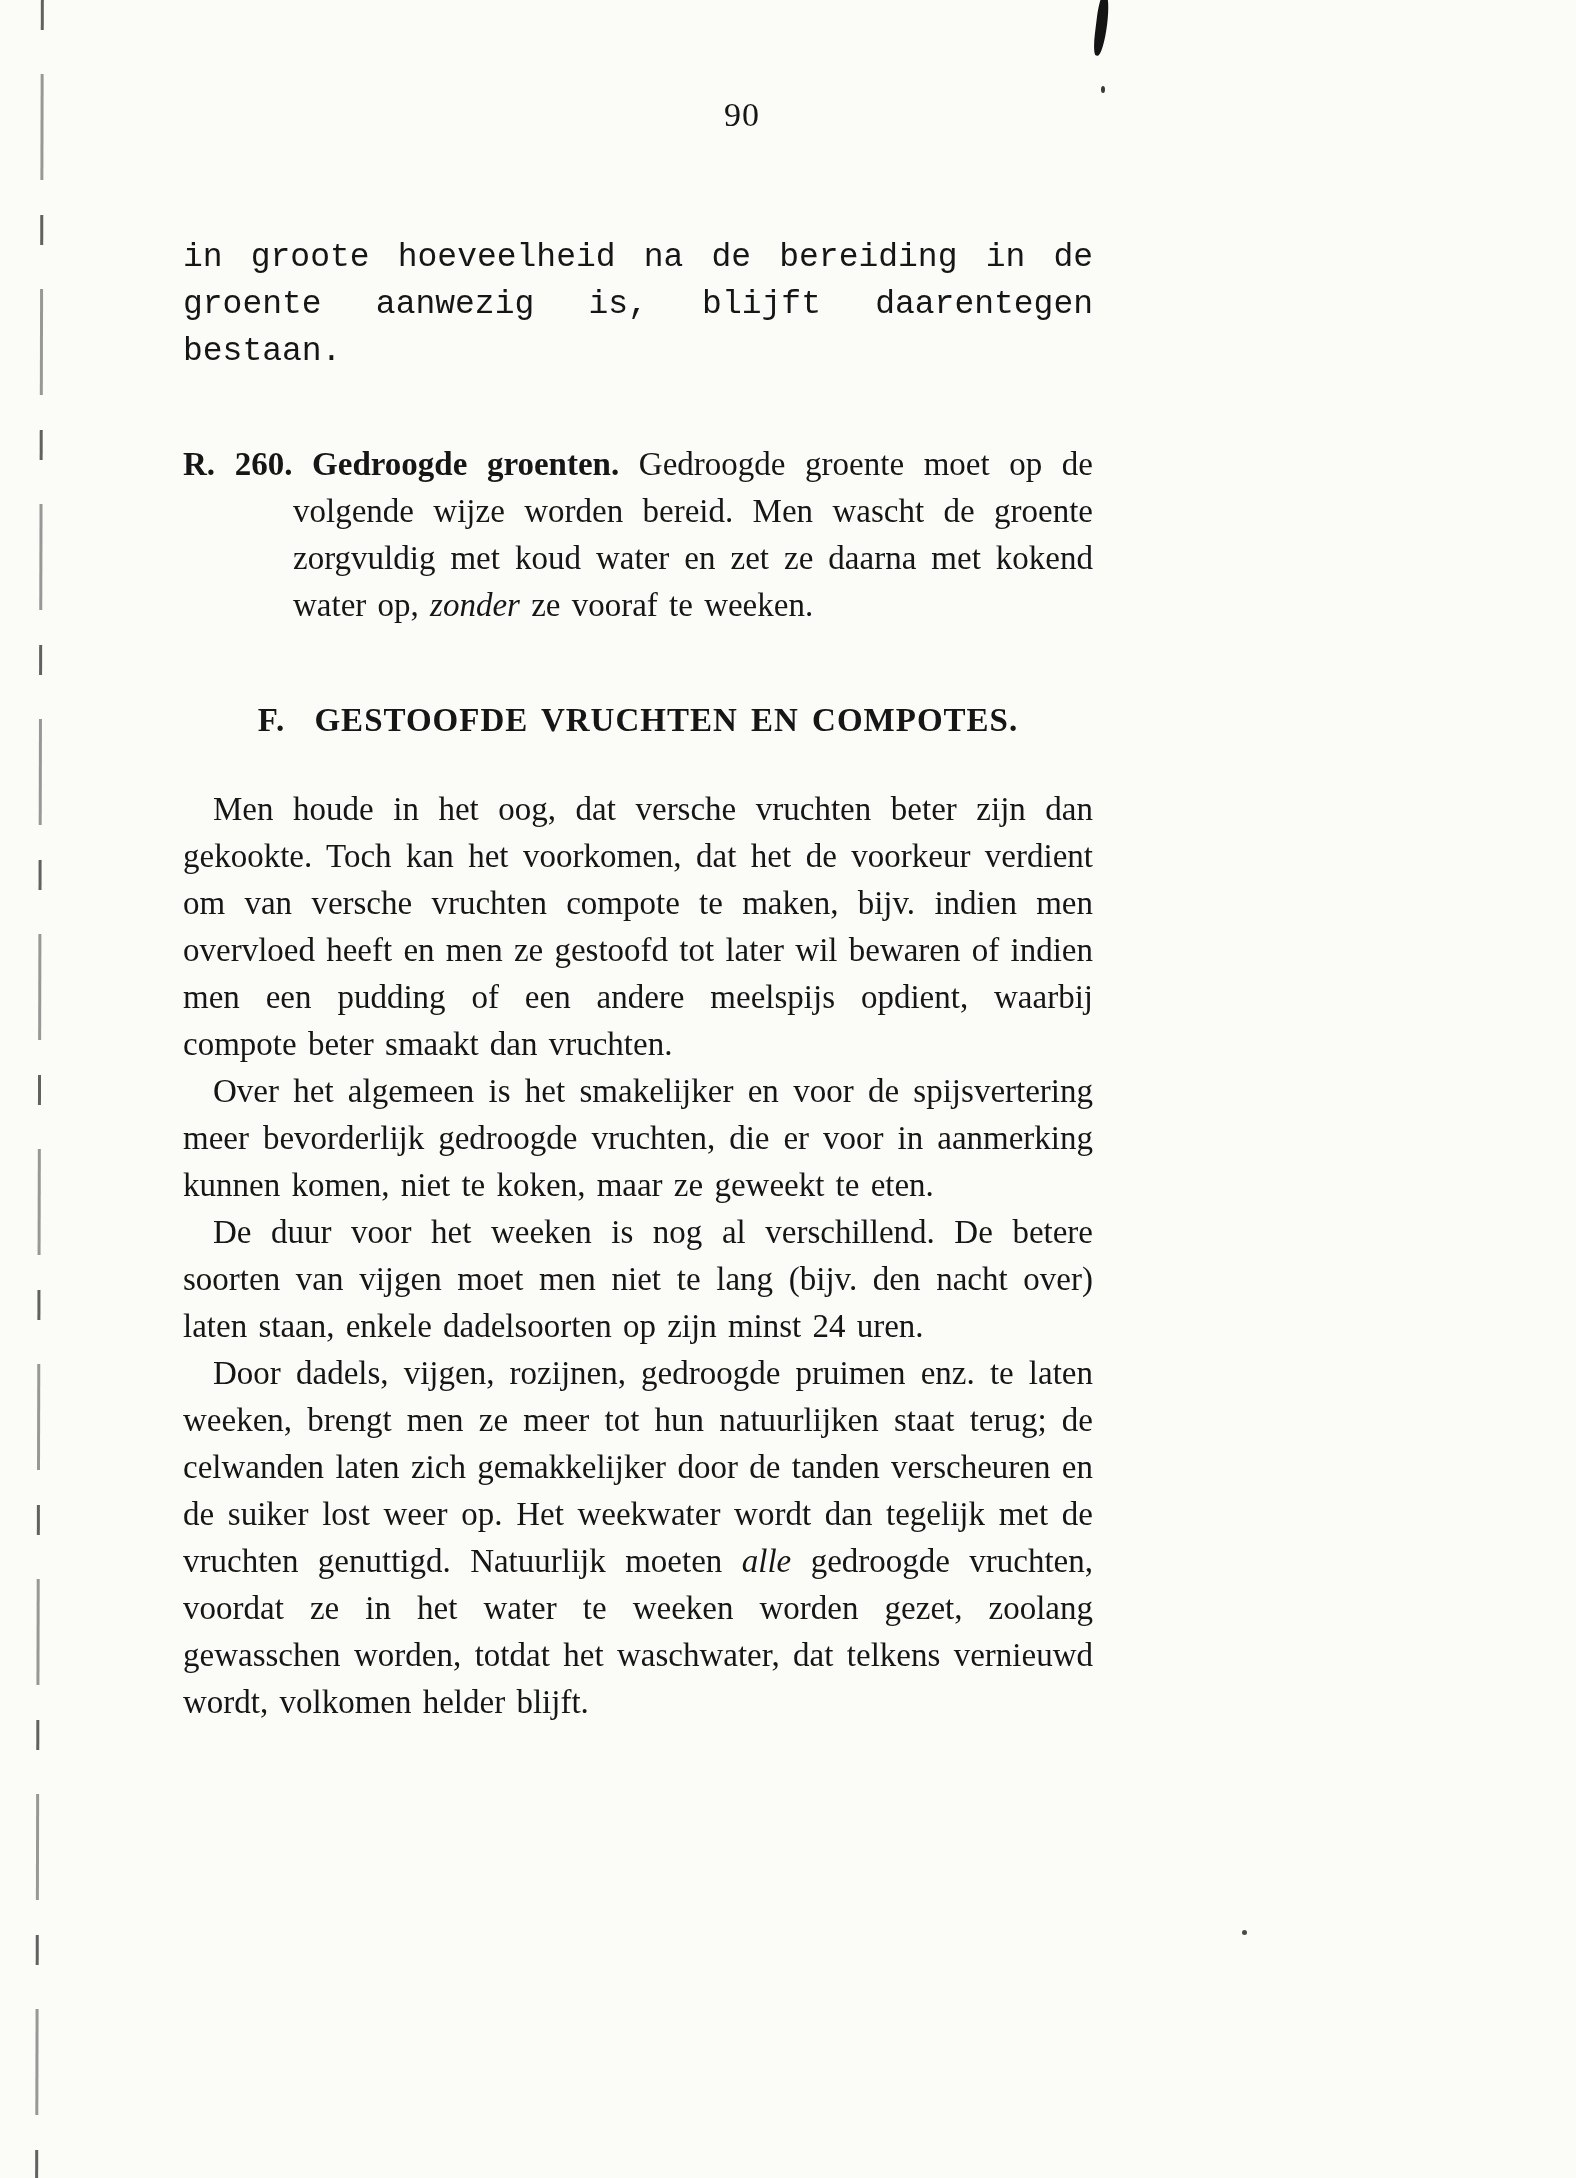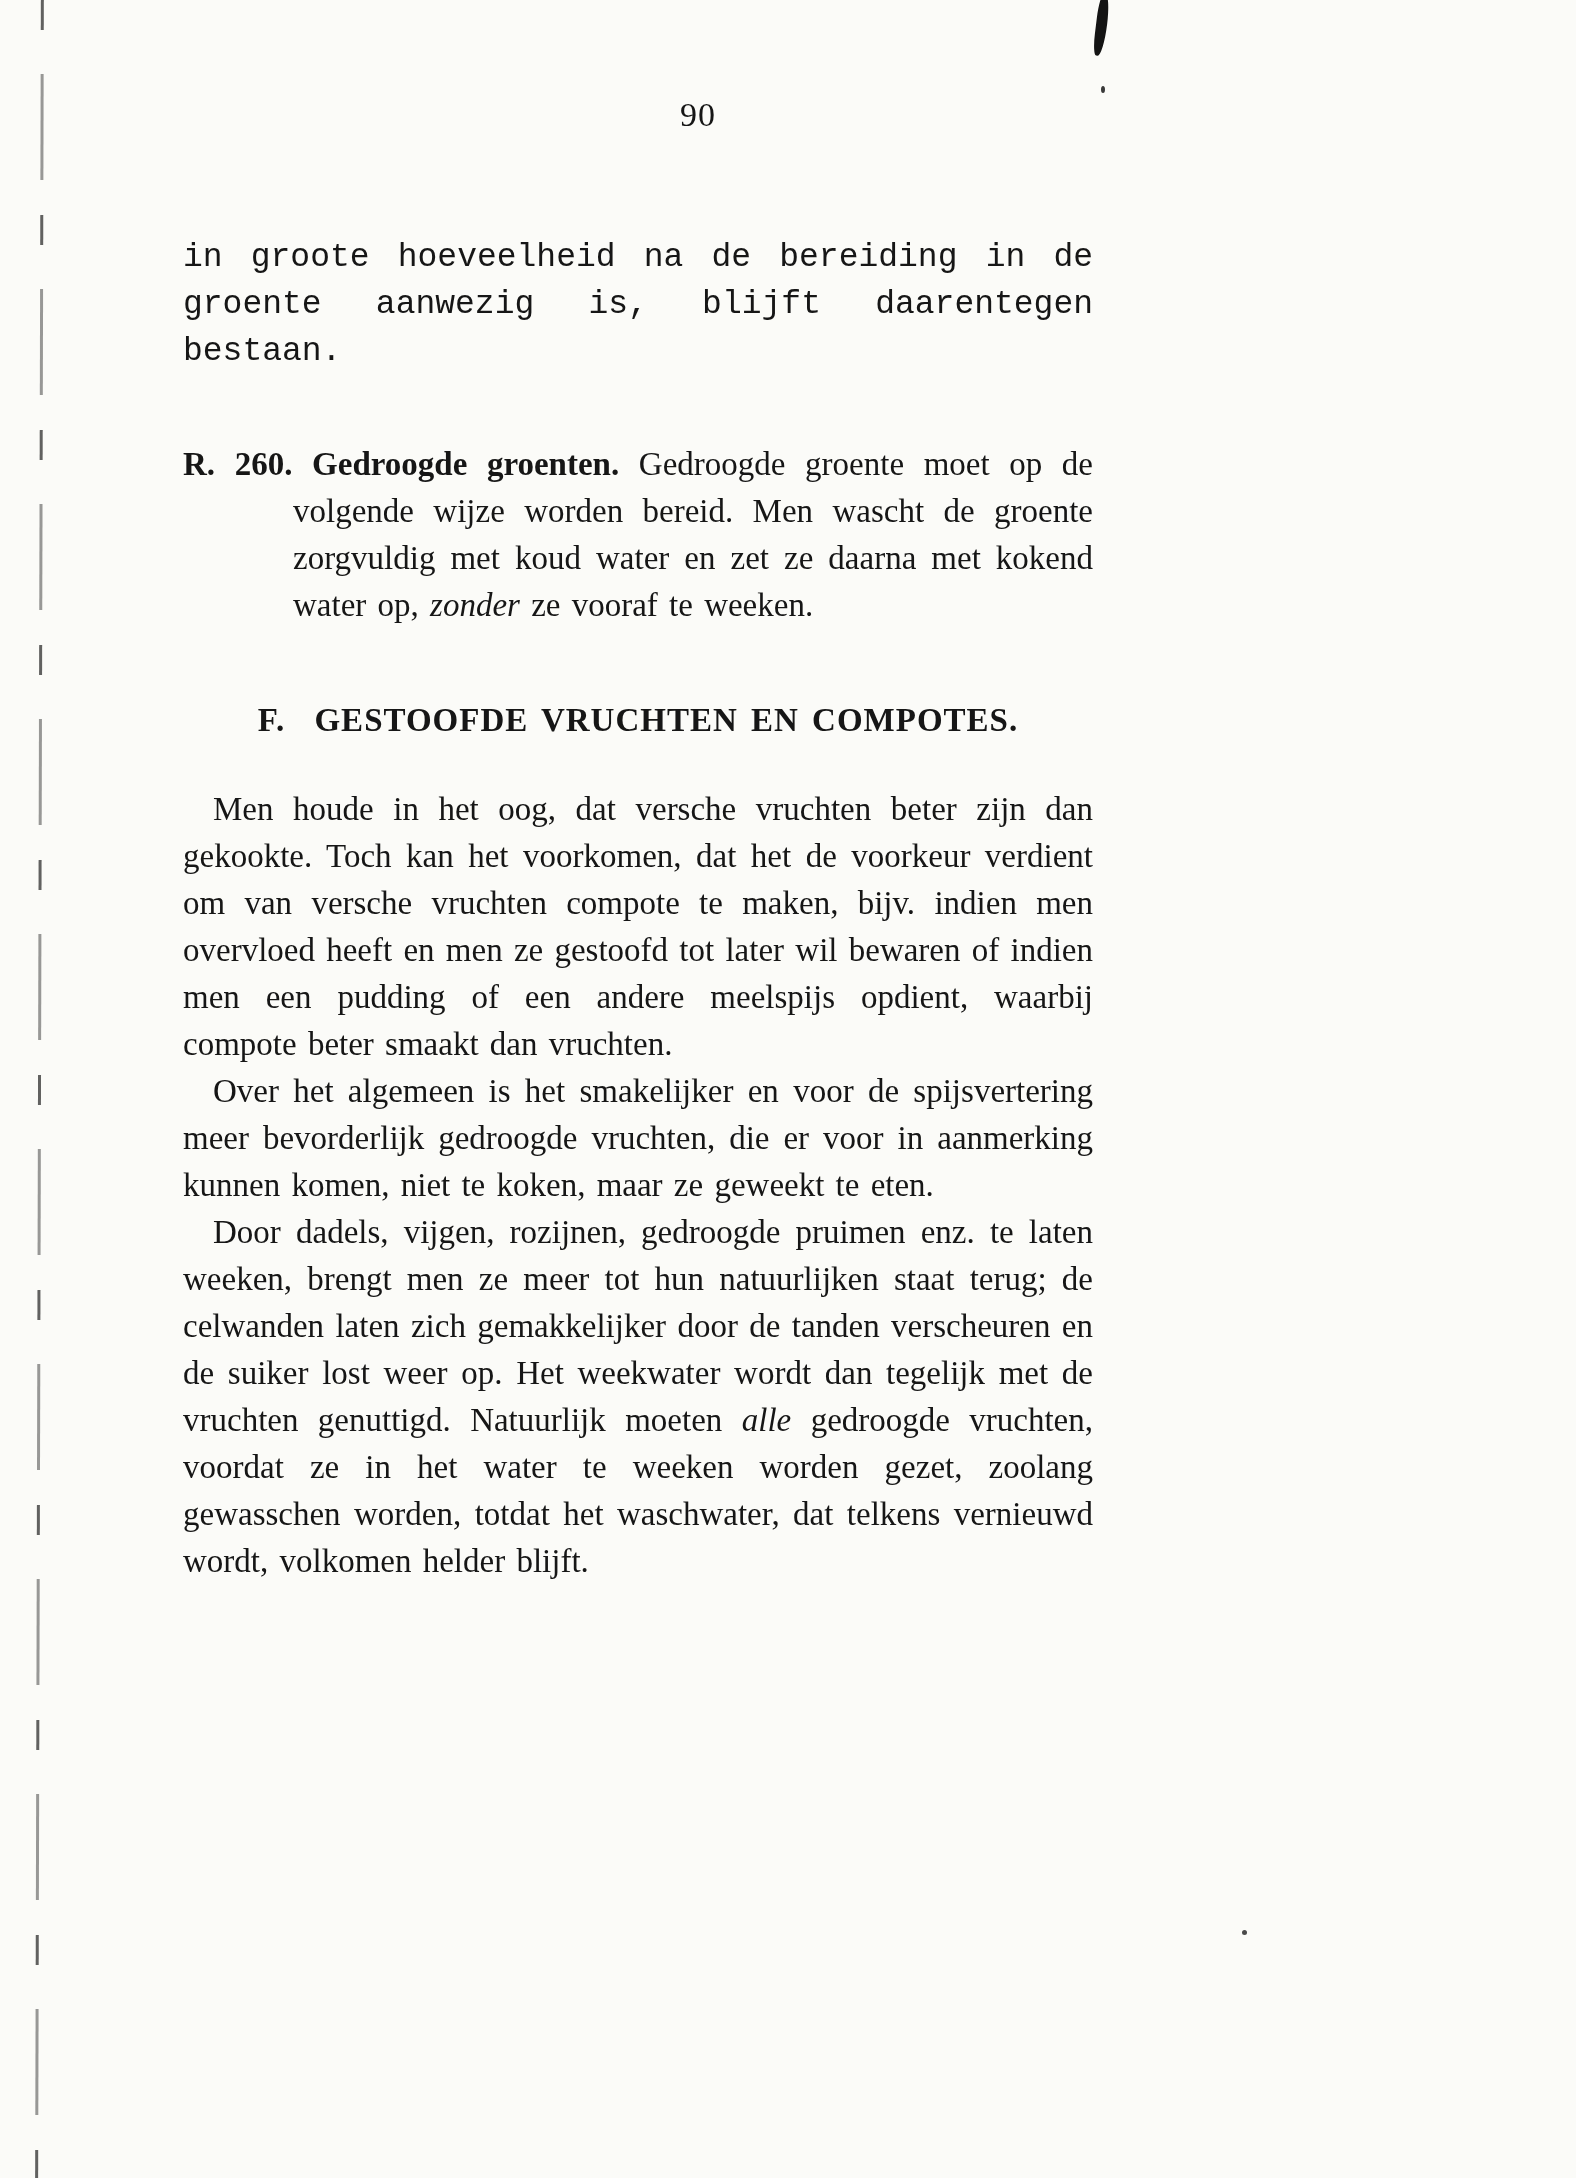--- a/index.html
+++ b/index.html
@@ -62,20 +62,21 @@
 
   .page-number {
     position: absolute;
     top: 96px;
     left: 0;
     width: 1396px;
     text-align: center;
     font-size: 34px;
     line-height: 38px;
     letter-spacing: 1px;
+    padding-left: 44px;
   }
 
   .column {
     position: absolute;
     left: 183px;
     top: 234px;
     width: 910px;
     font-size: 33px;
     line-height: 47px;
     text-align: justify;
@@ -133,20 +134,21 @@
       </p>
     </div>
 
     <p class="heading">
       <span class="heading-letter">F.</span>
       <span class="heading-text">GESTOOFDE VRUCHTEN EN COMPOTES.</span>
     </p>
 
     <p class="body-para">Men houde in het oog, dat versche vruchten beter zijn dan gekookte. Toch kan het voorkomen, dat het de voorkeur verdient om van versche vruchten compote te maken, bijv. indien men overvloed heeft en men ze gestoofd tot later wil bewaren of indien men een pudding of een andere meelspijs opdient, waarbij compote beter smaakt dan vruchten.</p>
     <p class="body-para">Over het algemeen is het smakelijker en voor de spijsvertering meer bevorderlijk gedroogde vruchten, die er voor in aanmerking kunnen komen, niet te koken, maar ze geweekt te eten.</p>
+    <p class="body-para">De duur voor het weeken is nog al verschillend. De betere soorten van vijgen moet men niet te lang (bijv. den nacht over) laten staan, enkele dadelsoorten op zijn minst 24 uren.</p>
     <p class="body-para">
       <span>Door dadels, vijgen, rozijnen, gedroogde pruimen enz. te laten weeken, brengt men ze meer tot hun natuurlijken staat terug; de celwanden laten zich gemakkelijker door de tanden verscheuren en de suiker lost weer op. Het weekwater wordt dan tegelijk met de vruchten genuttigd. Natuurlijk moeten</span>
       <em>alle</em>
       <span>gedroogde vruchten, voordat ze in het water te weeken worden gezet, zoolang gewasschen worden, totdat het waschwater, dat telkens vernieuwd wordt, volkomen helder blijft.</span>
     </p>
 
   </div>
 </div>
 
 </body></html>

